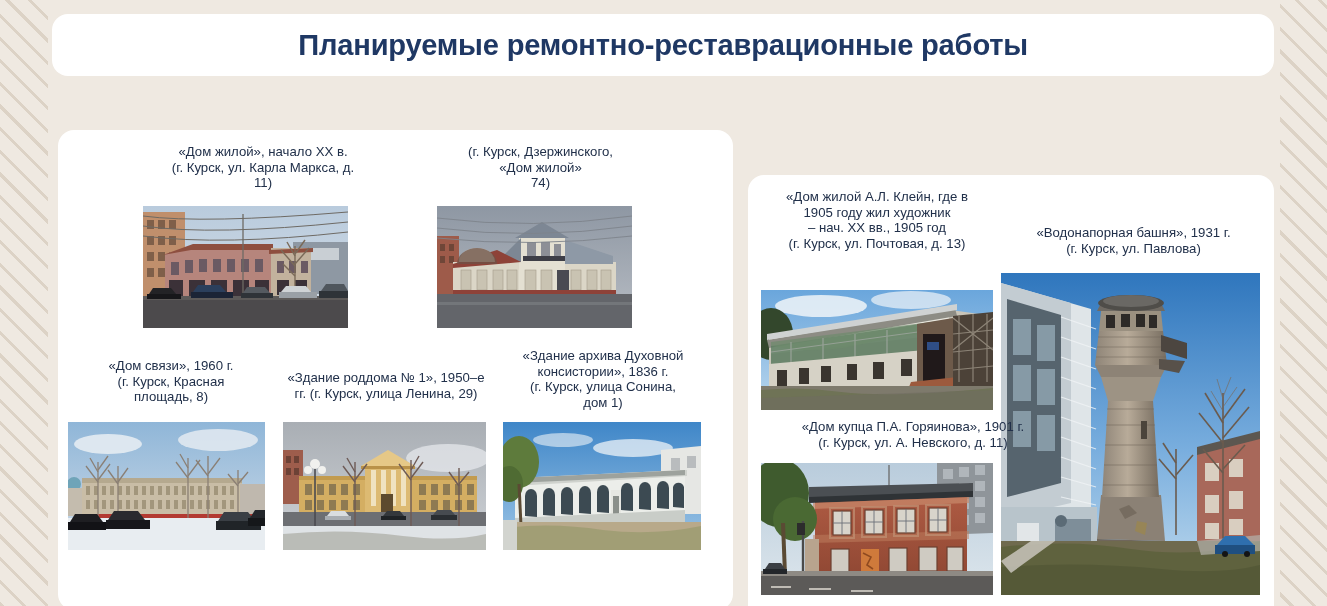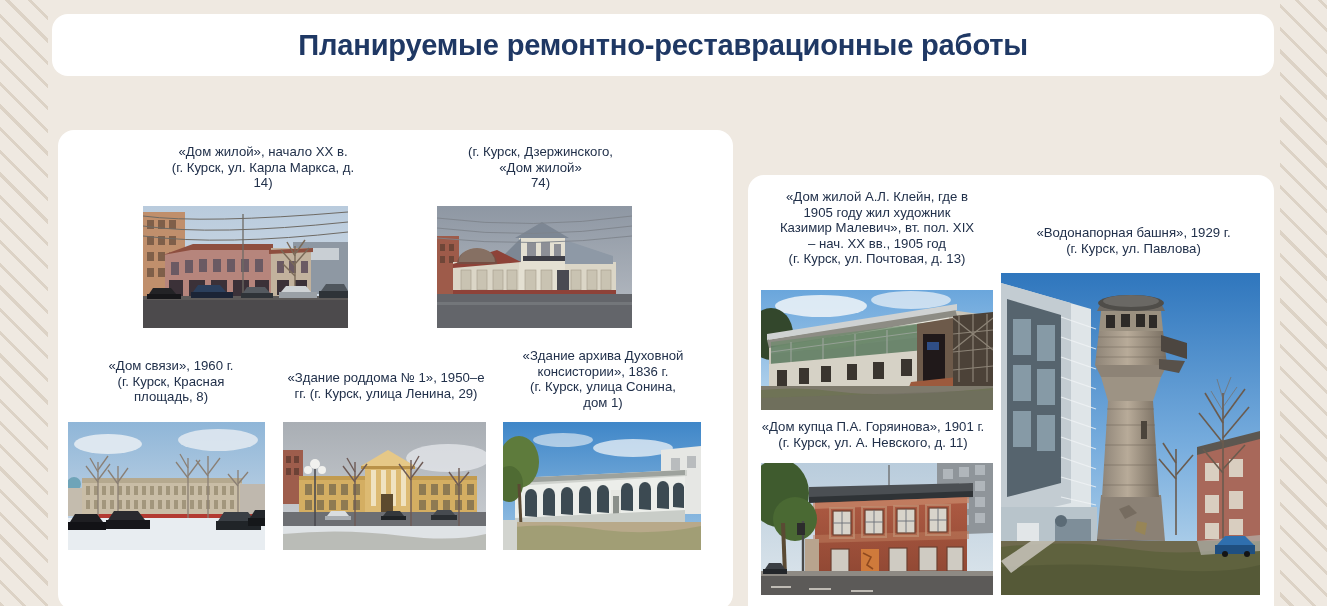--- a/index.html
+++ b/index.html
@@ -77,21 +77,21 @@
 
   <div class="title-card">
     <div class="title-text">Планируемые ремонтно-реставрационные работы</div>
   </div>
 
   <div class="panel" id="panel-left">
 
     <div class="caption" style="left:75px;top:14px;width:260px;">
       <div>«Дом жилой», начало XX в.</div>
       <div>(г. Курск, ул. Карла Маркса,  д.</div>
-      <div>14)</div>
+      <div>11)</div>
     </div>
 
     <div class="photo" style="left:85px;top:76px;width:205px;height:122px;">
       <svg viewBox="0 0 205 122" preserveAspectRatio="none">
         <defs>
           <linearGradient id="skyA" x1="0" y1="0" x2="0" y2="1">
             <stop offset="0%" stop-color="#b9cbdd"></stop>
               <stop offset="100%" stop-color="#d7dfe6"></stop>
           </linearGradient>
         </defs>
@@ -516,21 +516,20 @@
         <rect x="0" y="98" width="14" height="30" fill="#d2d4cf"></rect>
       </svg>
     </div>
   </div>
 
   <div class="panel" id="panel-right">
 
     <div class="caption" style="left:8px;top:14px;width:242px;">
       <div>«Дом жилой А.Л. Клейн, где в</div>
       <div>1905 году жил художник</div>
-      <div>Казимир Малевич», вт. пол. XIX</div>
       <div>– нач. XX вв., 1905 год</div>
       <div>(г. Курск, ул. Почтовая, д. 13)</div>
     </div>
 
     <div class="photo" style="left:13px;top:115px;width:232px;height:120px;">
       <svg viewBox="0 0 232 120" preserveAspectRatio="none">
         <defs>
           <linearGradient id="skyF" x1="0" y1="0" x2="0" y2="1">
             <stop offset="0%" stop-color="#6aa6dc"></stop>
               <stop offset="100%" stop-color="#bcd8ee"></stop>
@@ -590,21 +589,21 @@
             <path d="M192 60 L232 28"></path>
         </g>
 
         <rect x="0" y="96" width="232" height="24" fill="#7e7a6c"></rect>
         <path d="M0 100 Q40 96 80 102 Q130 108 232 98 L232 120 L0 120 Z" fill="#5f6b3f" opacity="0.5"></path>
         <path d="M0 108 L232 100 L232 120 L0 120 Z" fill="#6f6c62" opacity="0.5"></path>
       </svg>
     </div>
 
     <div class="caption" style="left:258px;top:50px;width:255px;">
-      <div>«Водонапорная башня», 1929 г.</div>
+      <div>«Водонапорная башня», 1931 г.</div>
       <div>(г. Курск, ул. Павлова)</div>
     </div>
 
     <div class="photo" style="left:253px;top:98px;width:259px;height:322px;">
       <svg viewBox="0 0 259 322" preserveAspectRatio="none">
         <defs>
           <linearGradient id="skyG" x1="0" y1="0" x2="0" y2="1">
             <stop offset="0%" stop-color="#2f76bd"></stop>
               <stop offset="55%" stop-color="#79aede"></stop>
               <stop offset="100%" stop-color="#c3dcee"></stop>
@@ -726,21 +725,21 @@
         <path d="M0 288 L30 268 L54 268 L10 300 Z" fill="#c9c6bc" opacity="0.85"></path>
         <path d="M196 268 L259 262 L259 278 L200 282 Z" fill="#b4b2ab" opacity="0.7"></path>
 
         <path d="M216 272 l8 -9 h20 l9 9 z" fill="#2f6fae"></path>
         <rect x="214" y="272" width="40" height="9" fill="#1f4f80"></rect>
         <circle cx="224" cy="281" r="3" fill="#141414"></circle>
           <circle cx="246" cy="281" r="3" fill="#141414"></circle>
       </svg>
     </div>
 
-    <div class="caption" style="left:0px;top:244px;width:250px;">
+    <div class="caption" style="left:0px;top:244px;width:250px;padding-left:40px;">
       <div>«Дом купца П.А. Горяинова», 1901 г.</div>
       <div>(г. Курск, ул. А. Невского, д. 11)</div>
     </div>
 
     <div class="photo" style="left:13px;top:288px;width:232px;height:132px;">
       <svg viewBox="0 0 232 132" preserveAspectRatio="none">
         <defs>
           <linearGradient id="skyH" x1="0" y1="0" x2="0" y2="1">
             <stop offset="0%" stop-color="#b9ccdc"></stop>
               <stop offset="100%" stop-color="#dde6ec"></stop>

